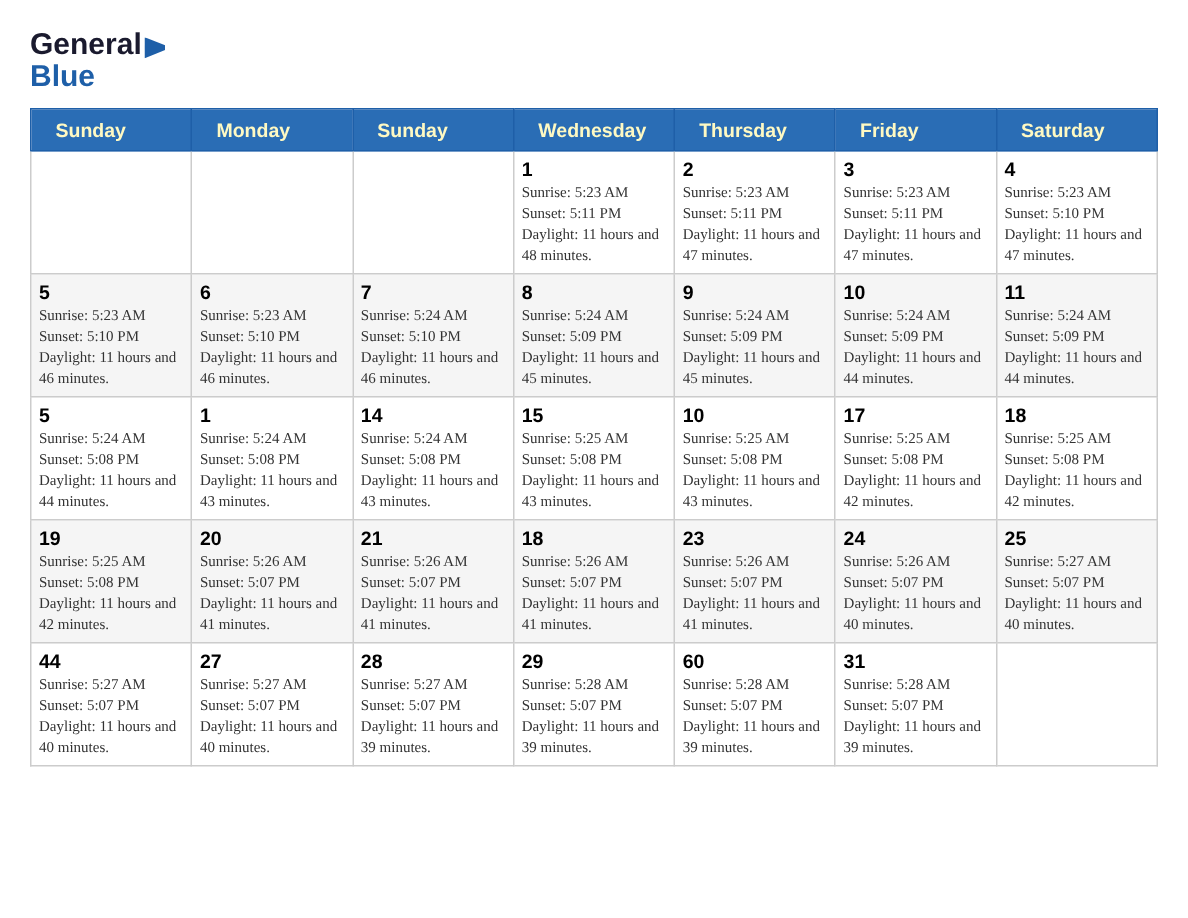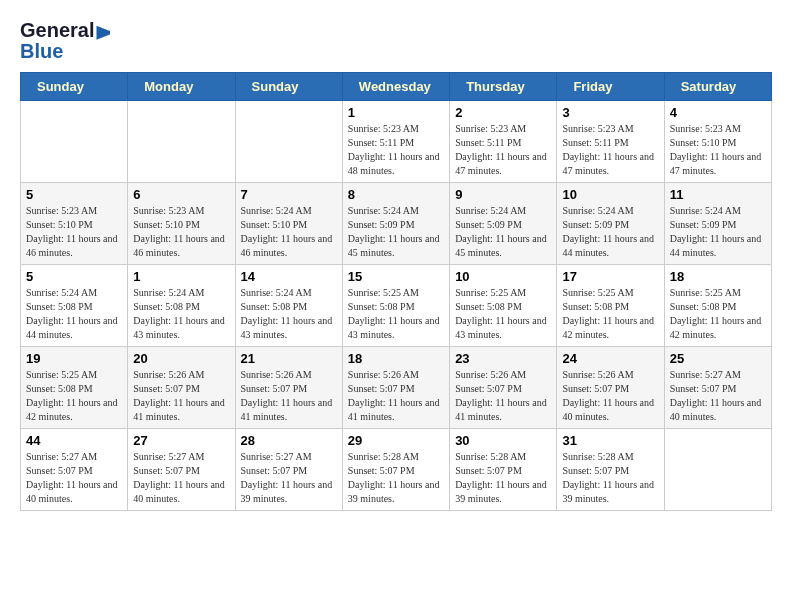--- a/index.html
+++ b/index.html
@@ -306,21 +306,21 @@
 Sunset: 5:07 PM
 Daylight: 11 hours and 39 minutes.</div>
         </td>
         <td>
           <span class="day-number">29</span>
           <div class="day-info" style="white-space: pre-line;">Sunrise: 5:28 AM
 Sunset: 5:07 PM
 Daylight: 11 hours and 39 minutes.</div>
         </td>
         <td>
-          <span class="day-number">30</span>
+          <span class="day-number">60</span>
           <div class="day-info" style="white-space: pre-line;">Sunrise: 5:28 AM
 Sunset: 5:07 PM
 Daylight: 11 hours and 39 minutes.</div>
         </td>
         <td>
           <span class="day-number">31</span>
           <div class="day-info" style="white-space: pre-line;">Sunrise: 5:28 AM
 Sunset: 5:07 PM
 Daylight: 11 hours and 39 minutes.</div>
         </td>

